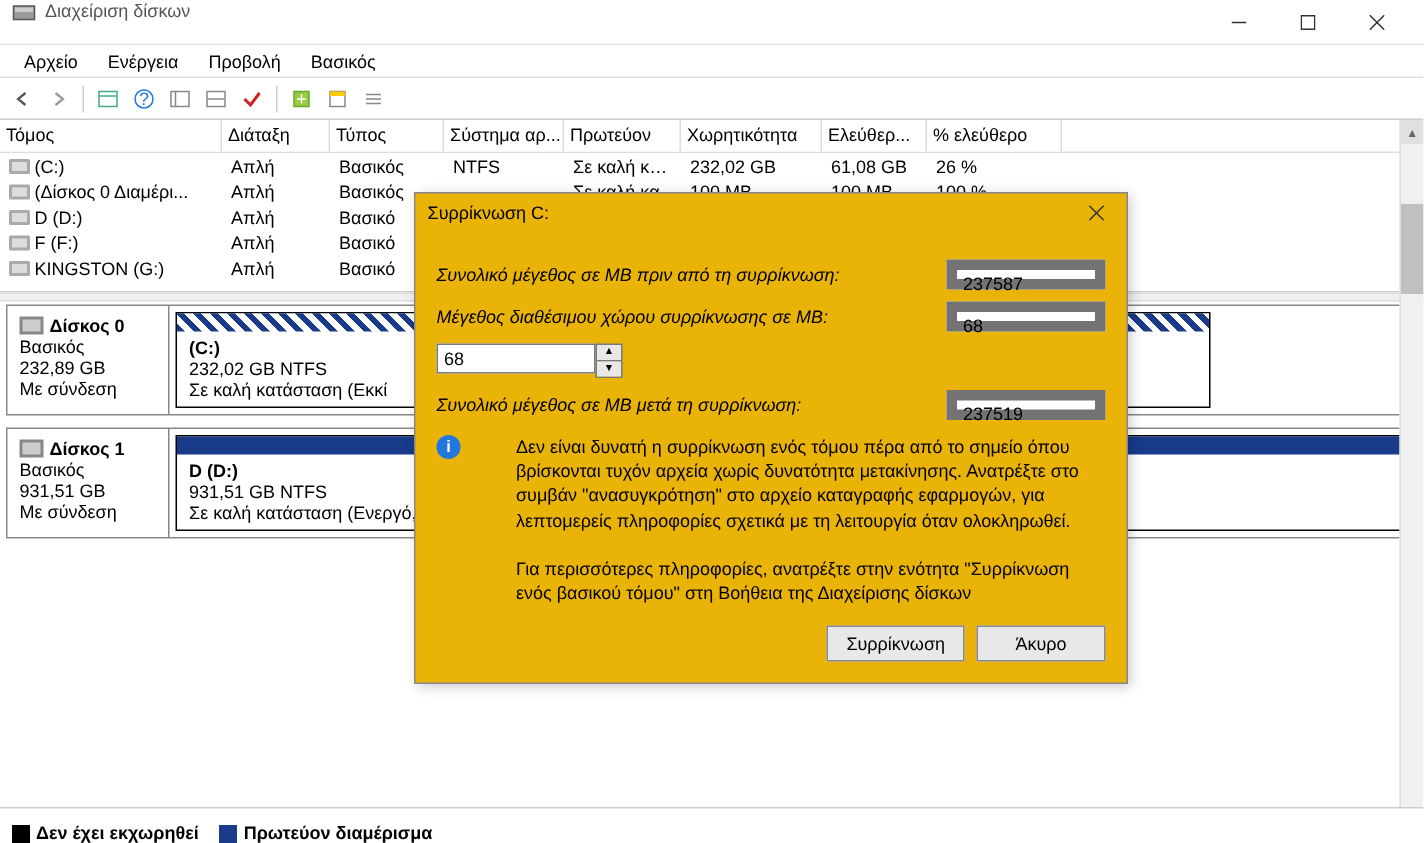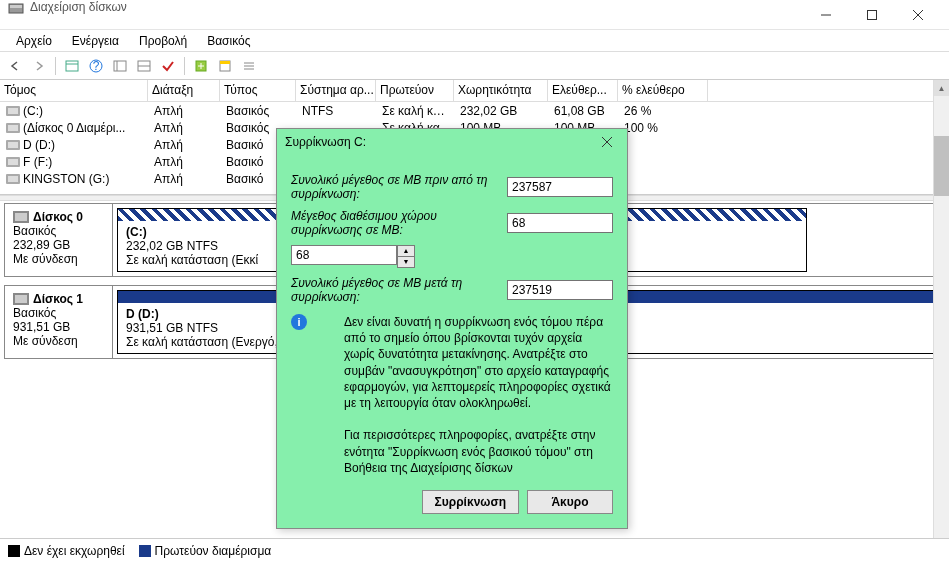--- a/index.html
+++ b/index.html
@@ -48,43 +48,43 @@
 .part .topbar { position:absolute; top:0; left:0; right:0; height:12px; }
 .hatch { background: repeating-linear-gradient(45deg, #1a3a8a 0 4px, #fff 4px 8px); }
 .solidblue { background: #1a3a8a; }
 .solidblack { background: #000; }
 .part .pcontent { margin-top: 12px; }
 .part .pname { font-weight: bold; }
 .part-c { flex: 0 0 690px; }
 .part-d { flex: 1; }
 
 
-.legend { position:absolute; bottom:0; left:0; right:0; height:24px; border-top:1px solid #ccc; display:flex; align-items:center; padding: 0 8px; gap:14px; }
+.legend { position:absolute; bottom:0; left:0; right:0; height:24px; border-top:1px solid #ccc; display:flex; align-items:flex-end; padding: 0 8px; gap:14px;font-weight:bold; }
 .legend .sw { width:12px; height:12px; display:inline-block; margin-right:4px; vertical-align:middle; }
 
 
-.dialog { position:absolute; left:276px; top:128px; width:352px; background:#86efac; border:1px solid #888; box-shadow: 2px 2px 8px rgba(0,0,0,0.2); }
+.dialog { position:absolute; left:276px; top:128px; width:476px; background:#eab308; border:1px solid #888; box-shadow: 2px 2px 8px rgba(0,0,0,0.2); }
 .dlg-title { height:26px; display:flex; align-items:center; padding: 0 8px; }
 .dlg-title .t { flex:1; }
 .dlg-close { width:24px; height:20px; display:flex; align-items:center; justify-content:center; }
 .dlg-body { padding: 10px 14px 14px 14px; }
 .dlg-row { display:flex; align-items:center; margin: 8px 0; }
 .dlg-row .lbl { flex: 1; font-style: italic; }
-.dlg-row .val { width: 106px; border:1px solid #737373; padding:2px 4px; background:#fff; height:20px; }
+.dlg-row .val { width: 106px; border:7px solid #737373; padding:2px 4px; background:#fff; height:20px; }
 .dlg-row input[type=text]{ width:106px; border:1px solid #7a7a7a; padding:2px 4px; height:20px; }
 .spinwrap { display:flex; }
 .spinwrap input { width:90px; border:1px solid #7a7a7a; border-right:none; padding:2px 4px; height:22px; }
 .spinbtns { display:flex; flex-direction:column; border:1px solid #7a7a7a; }
 .spinbtns button { width:16px; height:10.5px; border:none; background:#e8e8e8; font-size:7px; line-height:7px; padding:0; }
 .spinbtns button:first-child { border-bottom:1px solid #7a7a7a; }
 .info-row { display:flex; gap:8px; margin-top:10px; }
 .info-icon { width:16px; height:16px; border-radius:50%; background:#2277dd; color:#fff; display:flex; align-items:center; justify-content:center; font-weight:bold; font-size:11px; flex-shrink:0; }
 .info-text { line-height:1.35;margin-left:29px; }
 .dlg-btns { display:flex; justify-content:flex-end; gap:8px; margin-top:14px; }
-.dlg-btns button { min-width:86px; height:24px; border:1px solid #888; background:#e8e8e8; padding: 0 12px; font-weight: bold; }
+.dlg-btns button { min-width:86px; height:24px; border:1px solid #888; background:#e8e8e8; padding: 0 12px; }
 
 
 .vsb { position:absolute; right:0; top:80px; bottom:24px; width:16px; background:#f0f0f0; border-left:1px solid #ddd; }
 .vsb .sbtn { height:16px; background:#e0e0e0; display:flex;align-items:center;justify-content:center;font-size:8px;color:#666; }
 .vsb .thumb { height:60px; background:#c0c0c0; margin-top:40px; }
 </style>
 </head>
 <body>
 
 <div class="titlebar">

